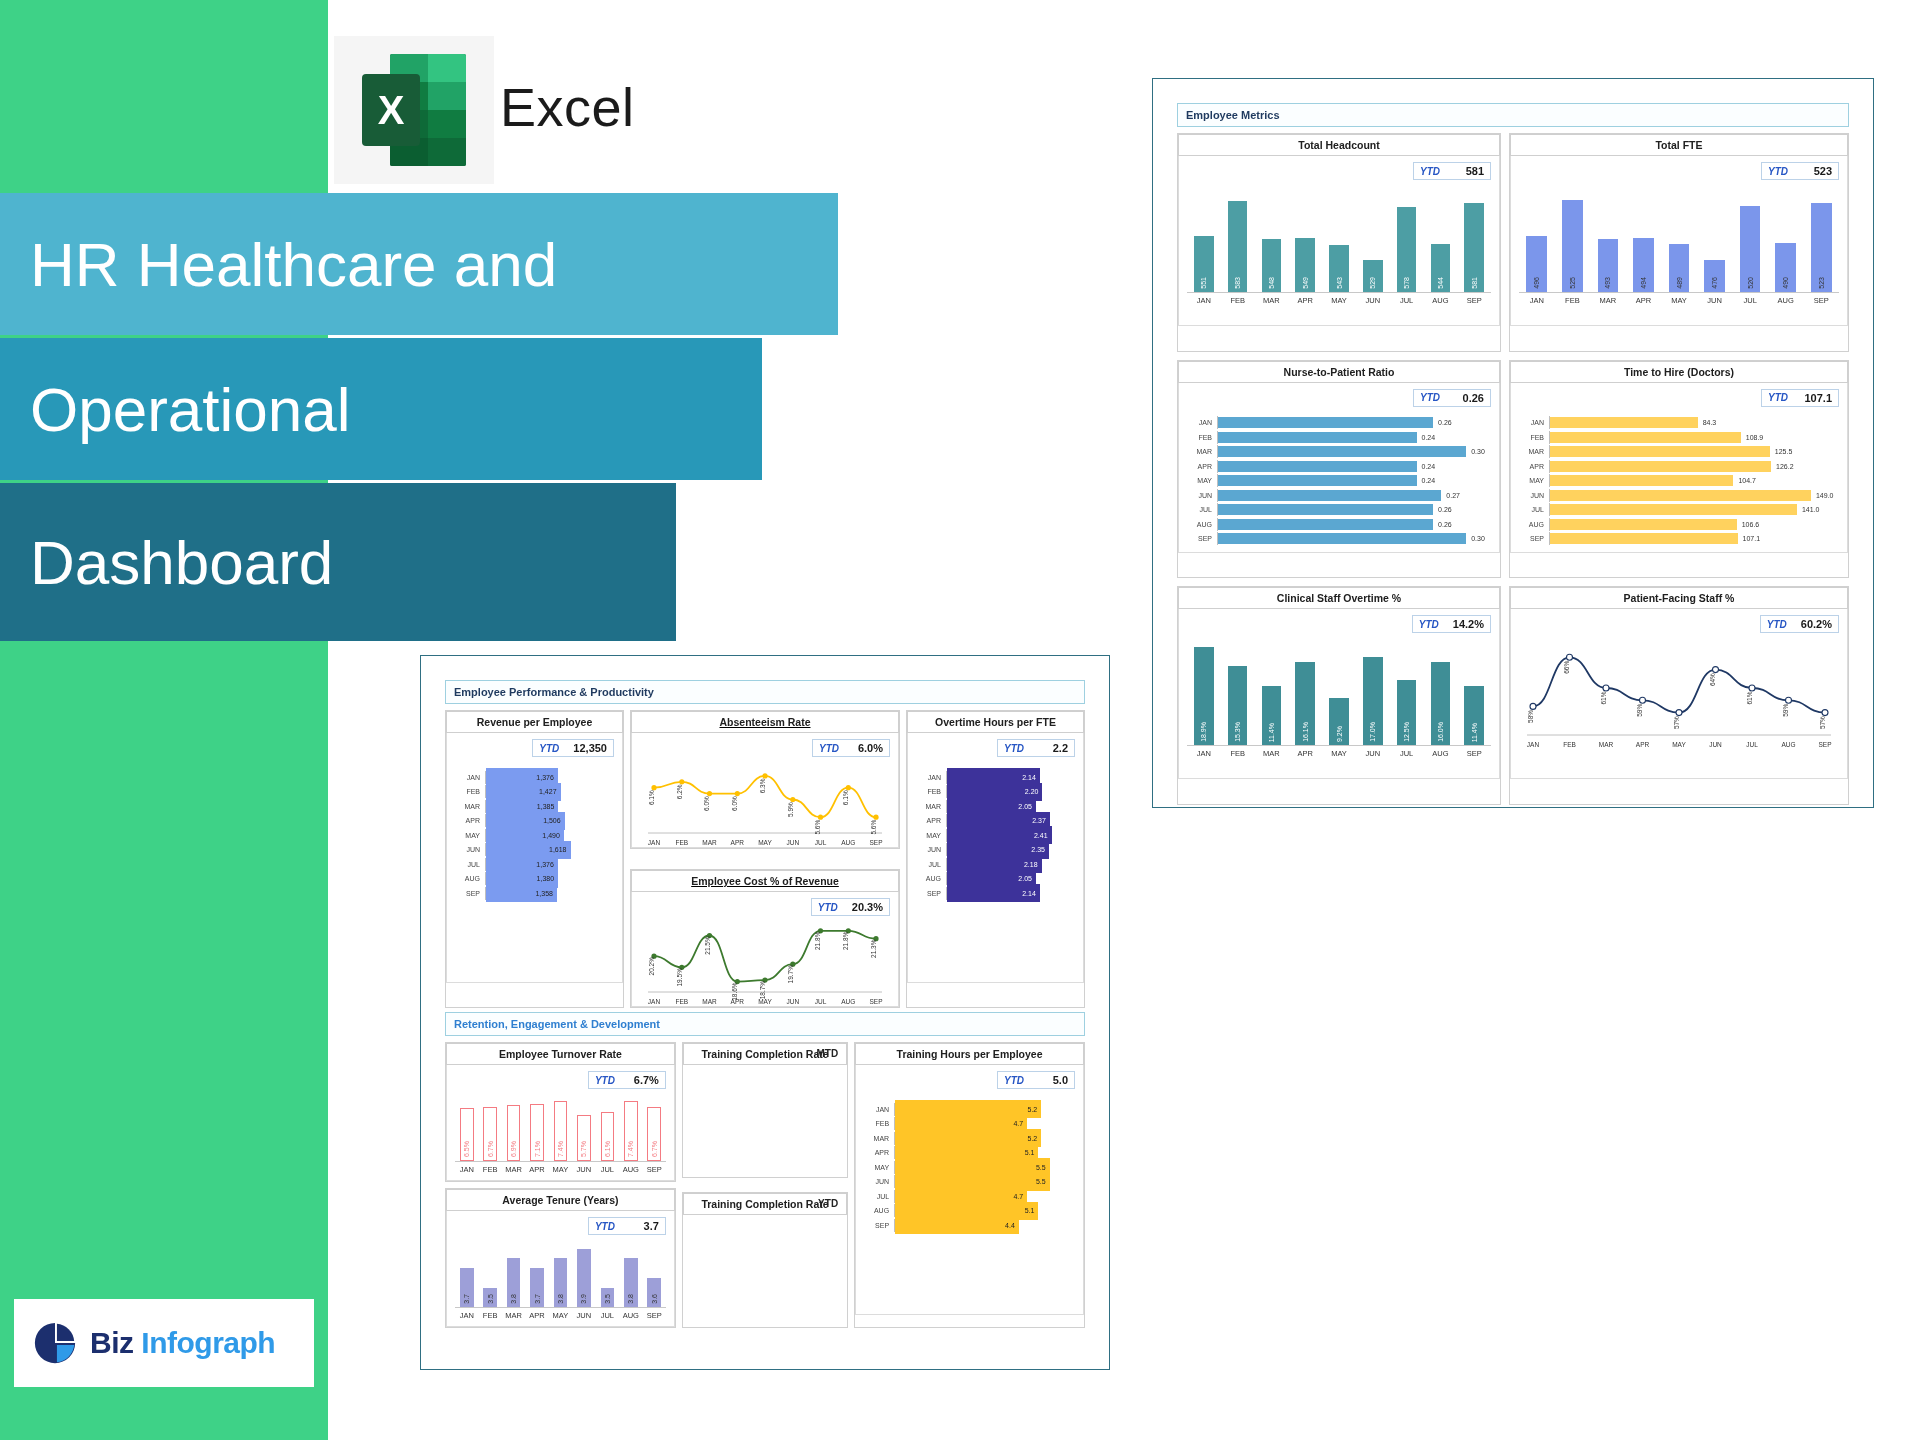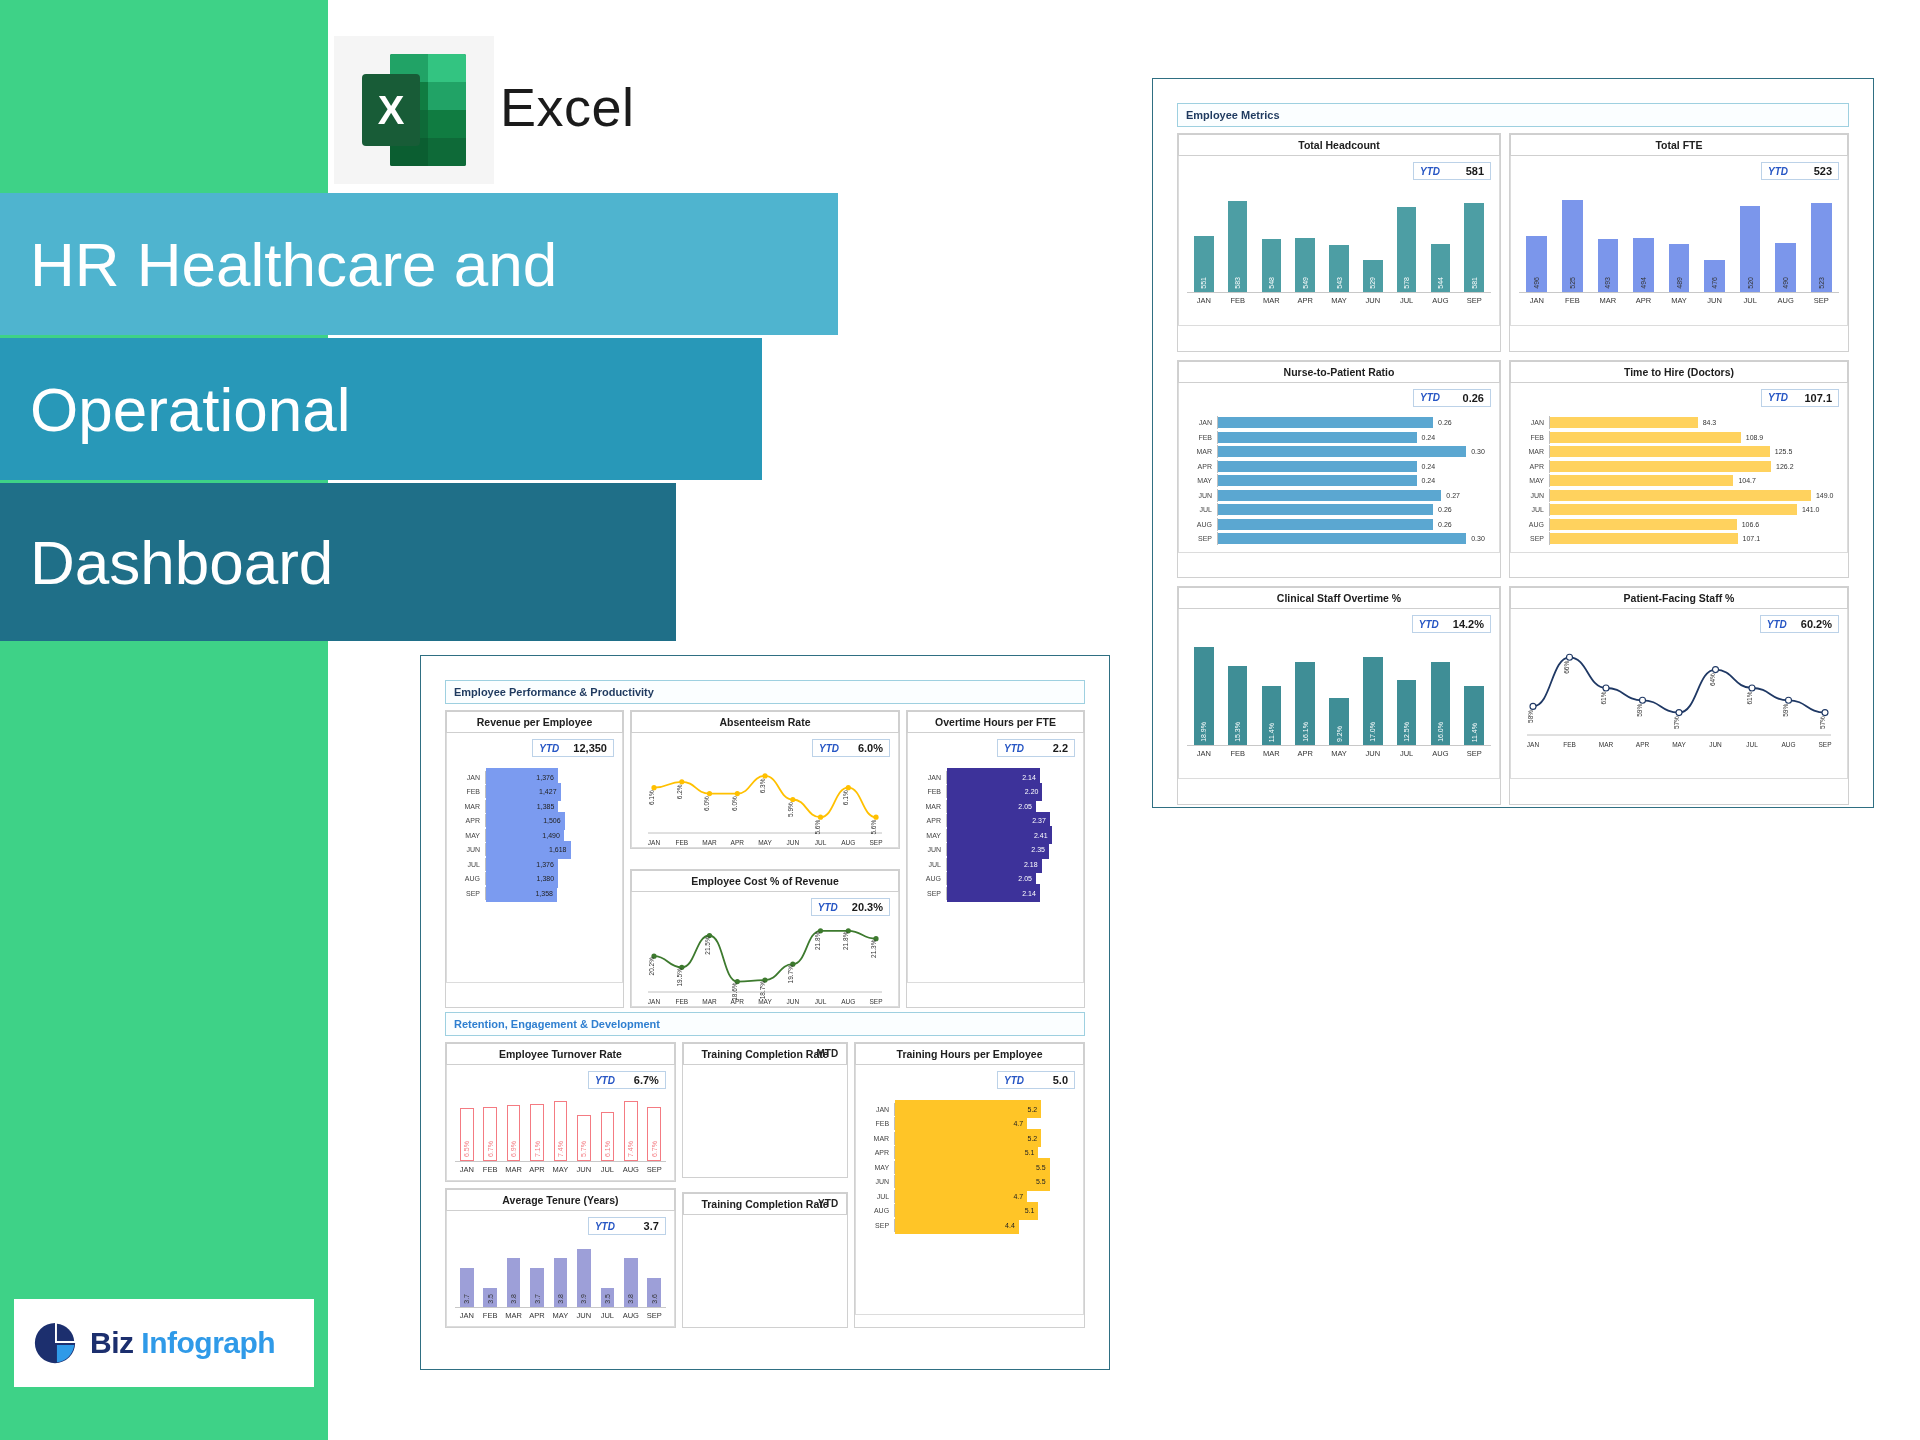--- a/index.html
+++ b/index.html
@@ -641,21 +641,21 @@
       <span class="cat">SEP</span>
       <div class="track">
         <div class="fill" style="width:55.42857142857143%;background:#7b9bf0;height:18px">
                   <span style="color:#222">1,358</span>
                 </div>
       </div>
             </div>
           </div>
         </div>
       </div>
-    <div style="display:grid; grid-template-rows:1fr 1fr; gap:20px;">
+    <div style="display:grid; grid-template-rows:1fr 1fr; gap:20px;text-decoration:underline;">
       <div class="panel">
           <div class="panel-title">Absenteeism Rate</div>
           <div class="panel-body" style="height:115px">
             <div class="ytd">
       <span class="lbl">YTD</span>
       <span class="val">6.0%</span>
     </div>
             <div style="padding-top:22px">
               <svg width="250" height="88">
     <line x1="8" y1="72" x2="242" y2="72" stroke="#c0c0c0" stroke-width="1"></line>

